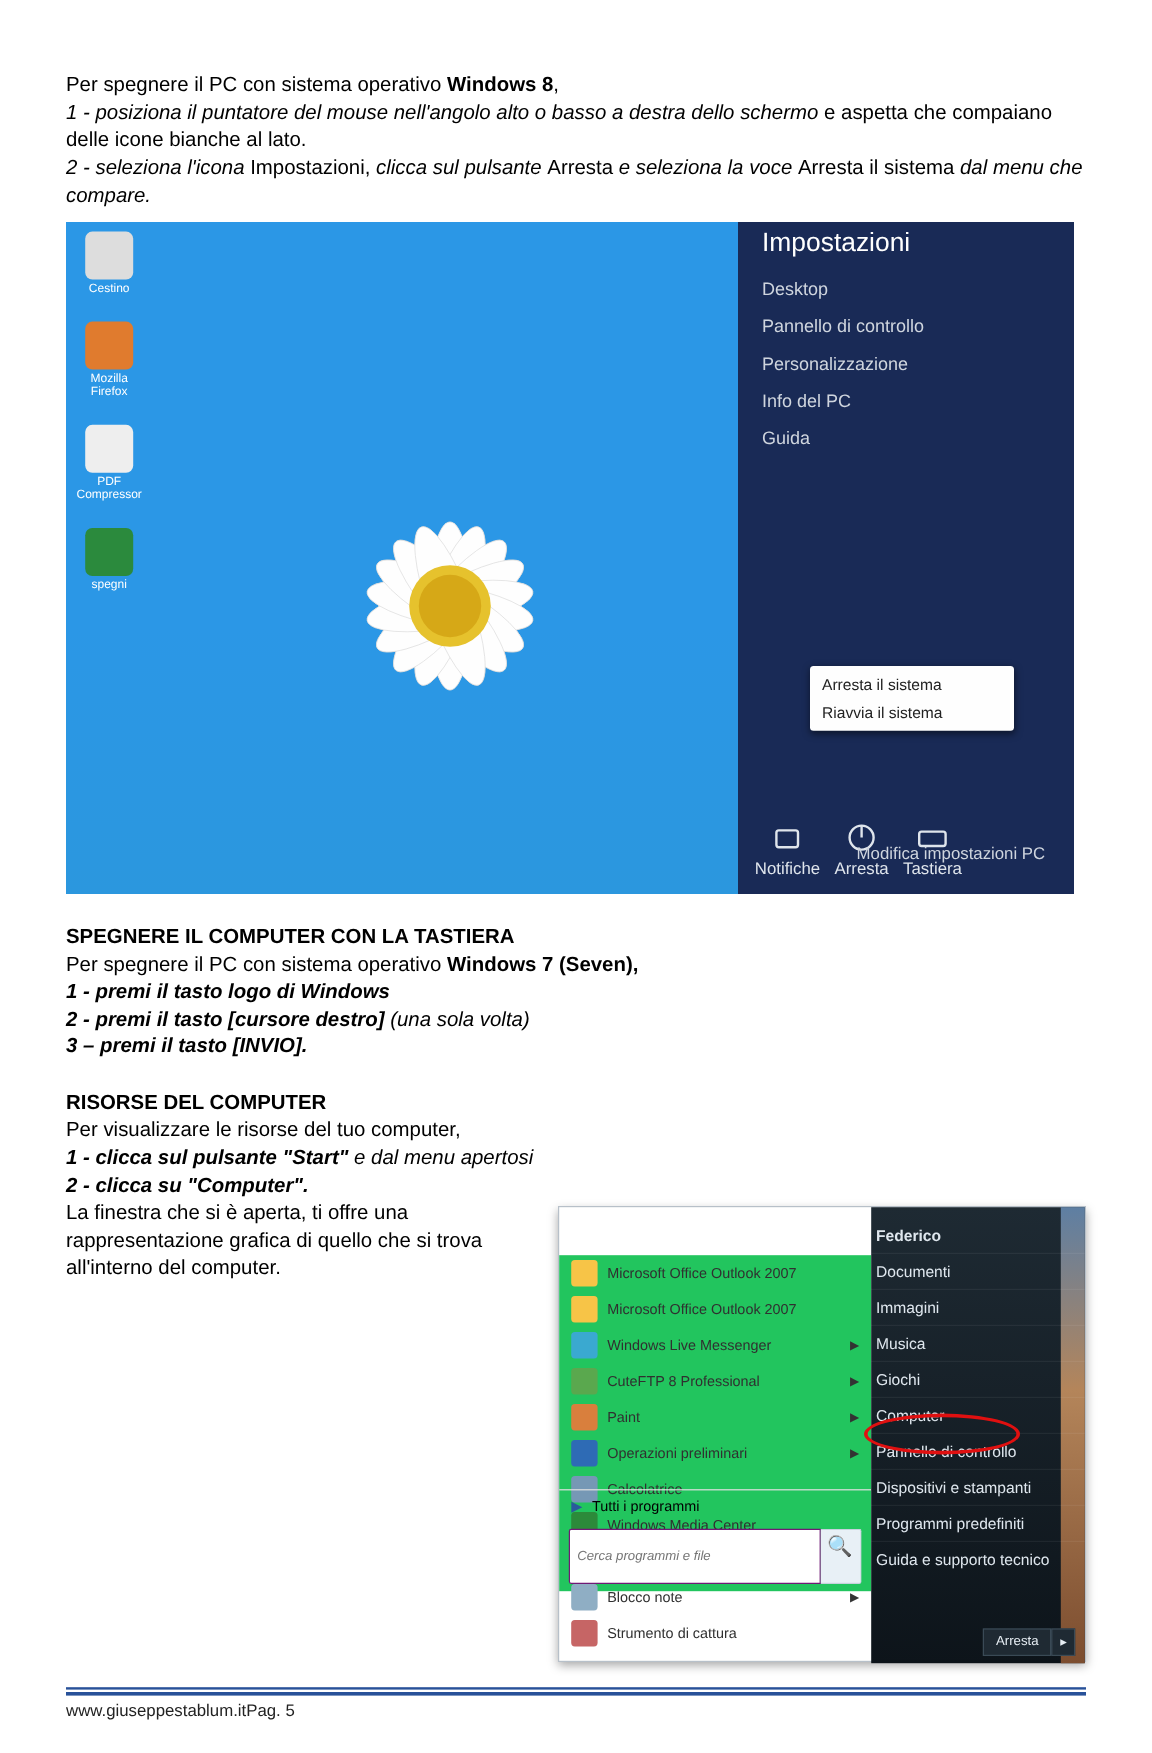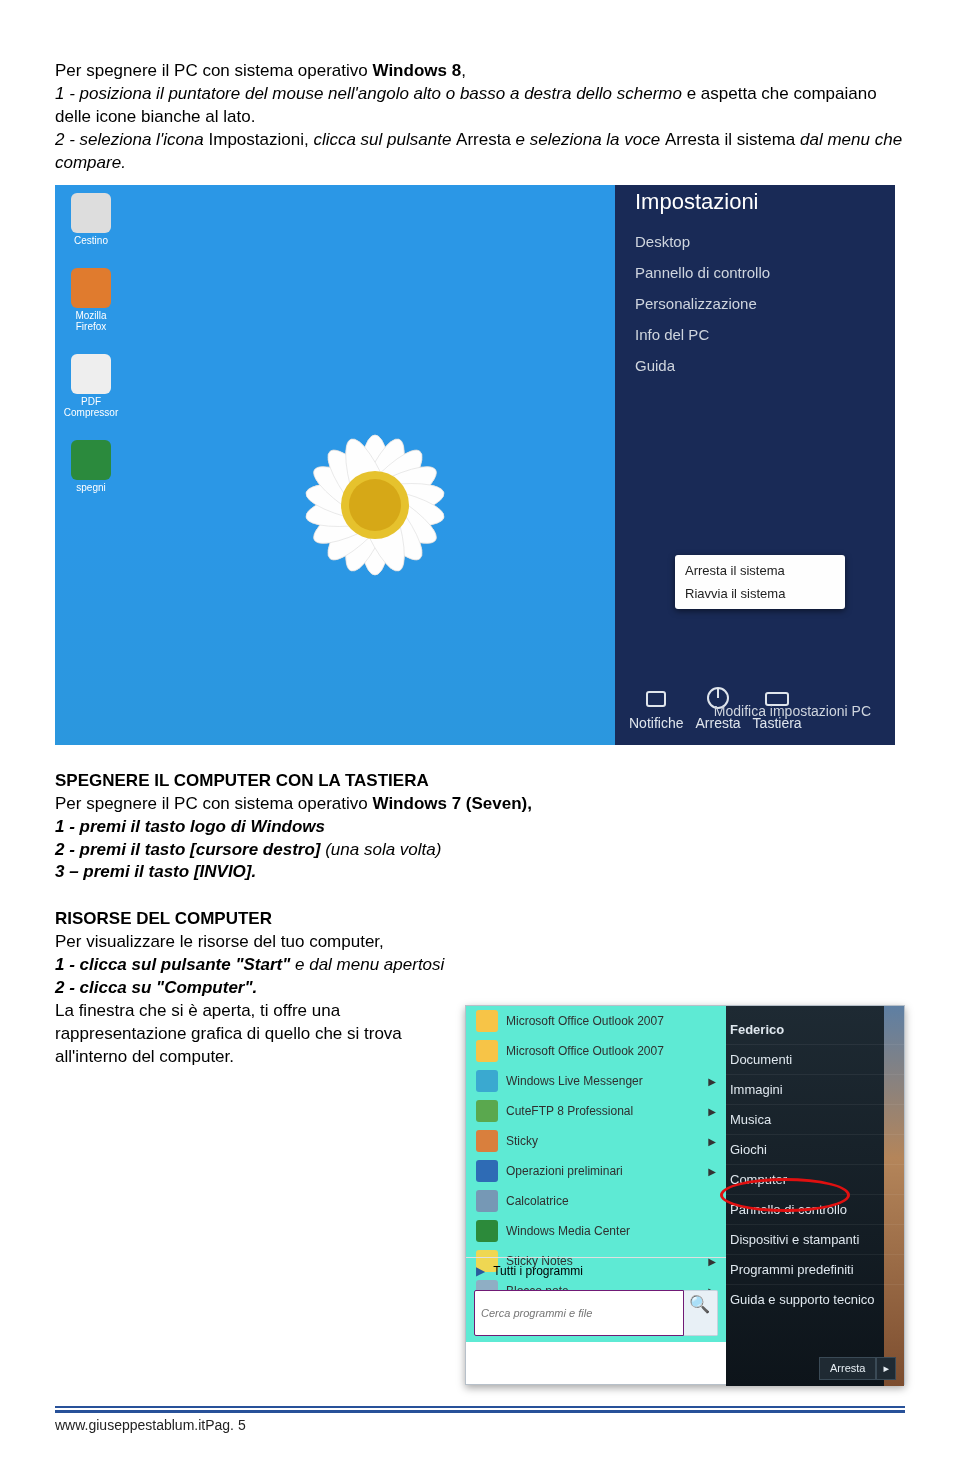--- a/index.html
+++ b/index.html
@@ -19,21 +19,21 @@
   .brow { position:absolute; bottom:14px; left:14px; display:flex; gap:12px; align-items:center; }
   .brow > span { display:inline-block; font-size:14px; color:#dfe5ec; text-align:center; }
   .brow svg { display:block; margin:0 auto 3px; }
   .mod-link { position:absolute; right:24px; bottom:26px; font-size:14px; color:#cfd5de;margin-left:32px; }
   .dicons { position:absolute; left:8px; top:8px; font-size:10px; color:#fff; }
   .dicon { width:56px; text-align:center; margin-bottom:22px; }
   .dicon .sq { width:40px; height:40px; margin:0 auto 2px; border-radius:6px; }
   .taskb { position:absolute; left:0; bottom:0; width:560px; height:36px; background:linear-gradient(180deg,#1f2530,#0f141e); display:flex; align-items:center; gap:16px; padding-left:14px; }
 
   .fig2 { position:absolute; right:55px; top:1005px; width:440px; height:380px; font-family:"Segoe UI",Tahoma,sans-serif; border:1px solid #b7c0c9; box-shadow:0 3px 8px rgba(0,0,0,.35); }
-  .lefcol { width:260px; height:336px; float:left; background:#5eead4; position:relative; }
+  .lefcol { width:260px; height:280px; float:left; background:#22c55e; position:relative;margin-top:40px; }
   .rtcol { width:178px; height:380px; float:left; background:linear-gradient(180deg,#1e2a33,#0d141a); color:#fff; position:relative; }
   .lefitem { display:flex; align-items:center; gap:8px; padding:4px 10px; font-size:12px; color:#303030; }
   .lefitem .ic { width:22px; height:22px; border-radius:3px; }
   .arrow { margin-left:auto; color:#333; font-size:10px; }
   .allprog { display:flex; align-items:center; gap:8px; padding:6px 10px; font-size:12px; border-top:1px solid #e0e0e0; }
   .searchbox { display:flex; margin:6px 8px; }
   .searchbox input { width:100%; font-size:11px; font-style:italic; padding:16px 6px; border:1px solid #701a75; border-radius:2px 0 0 2px; }
   .searchbox .mag { border:1px solid #c6d2dd; border-left:0; padding:3px 6px; background:#e8f0f6; border-radius:0 2px 2px 0; }
   .ritem { padding:7px 4px; font-size:13px; color:#dfe7ee; border-top:1px solid rgba(255,255,255,.06); position:relative; }
   .circ { position:absolute; border:3px solid #e01010; border-radius:50%; }
@@ -169,21 +169,21 @@
           <span>Windows Live Messenger</span>
           <span class="arrow">▶</span>
         </div>
         <div class="lefitem">
           <span class="ic" style="background: rgb(90, 168, 78);"></span>
           <span>CuteFTP 8 Professional</span>
           <span class="arrow">▶</span>
         </div>
         <div class="lefitem">
           <span class="ic" style="background: rgb(217, 127, 61);"></span>
-          <span>Sticky</span>
+          <span>Paint</span>
           <span class="arrow">▶</span>
         </div>
         <div class="lefitem">
           <span class="ic" style="background: rgb(46, 107, 181);"></span>
           <span>Operazioni preliminari</span>
           <span class="arrow">▶</span>
         </div>
         <div class="lefitem">
           <span class="ic" style="background: rgb(118, 152, 181);"></span>
           <span>Calcolatrice</span>

